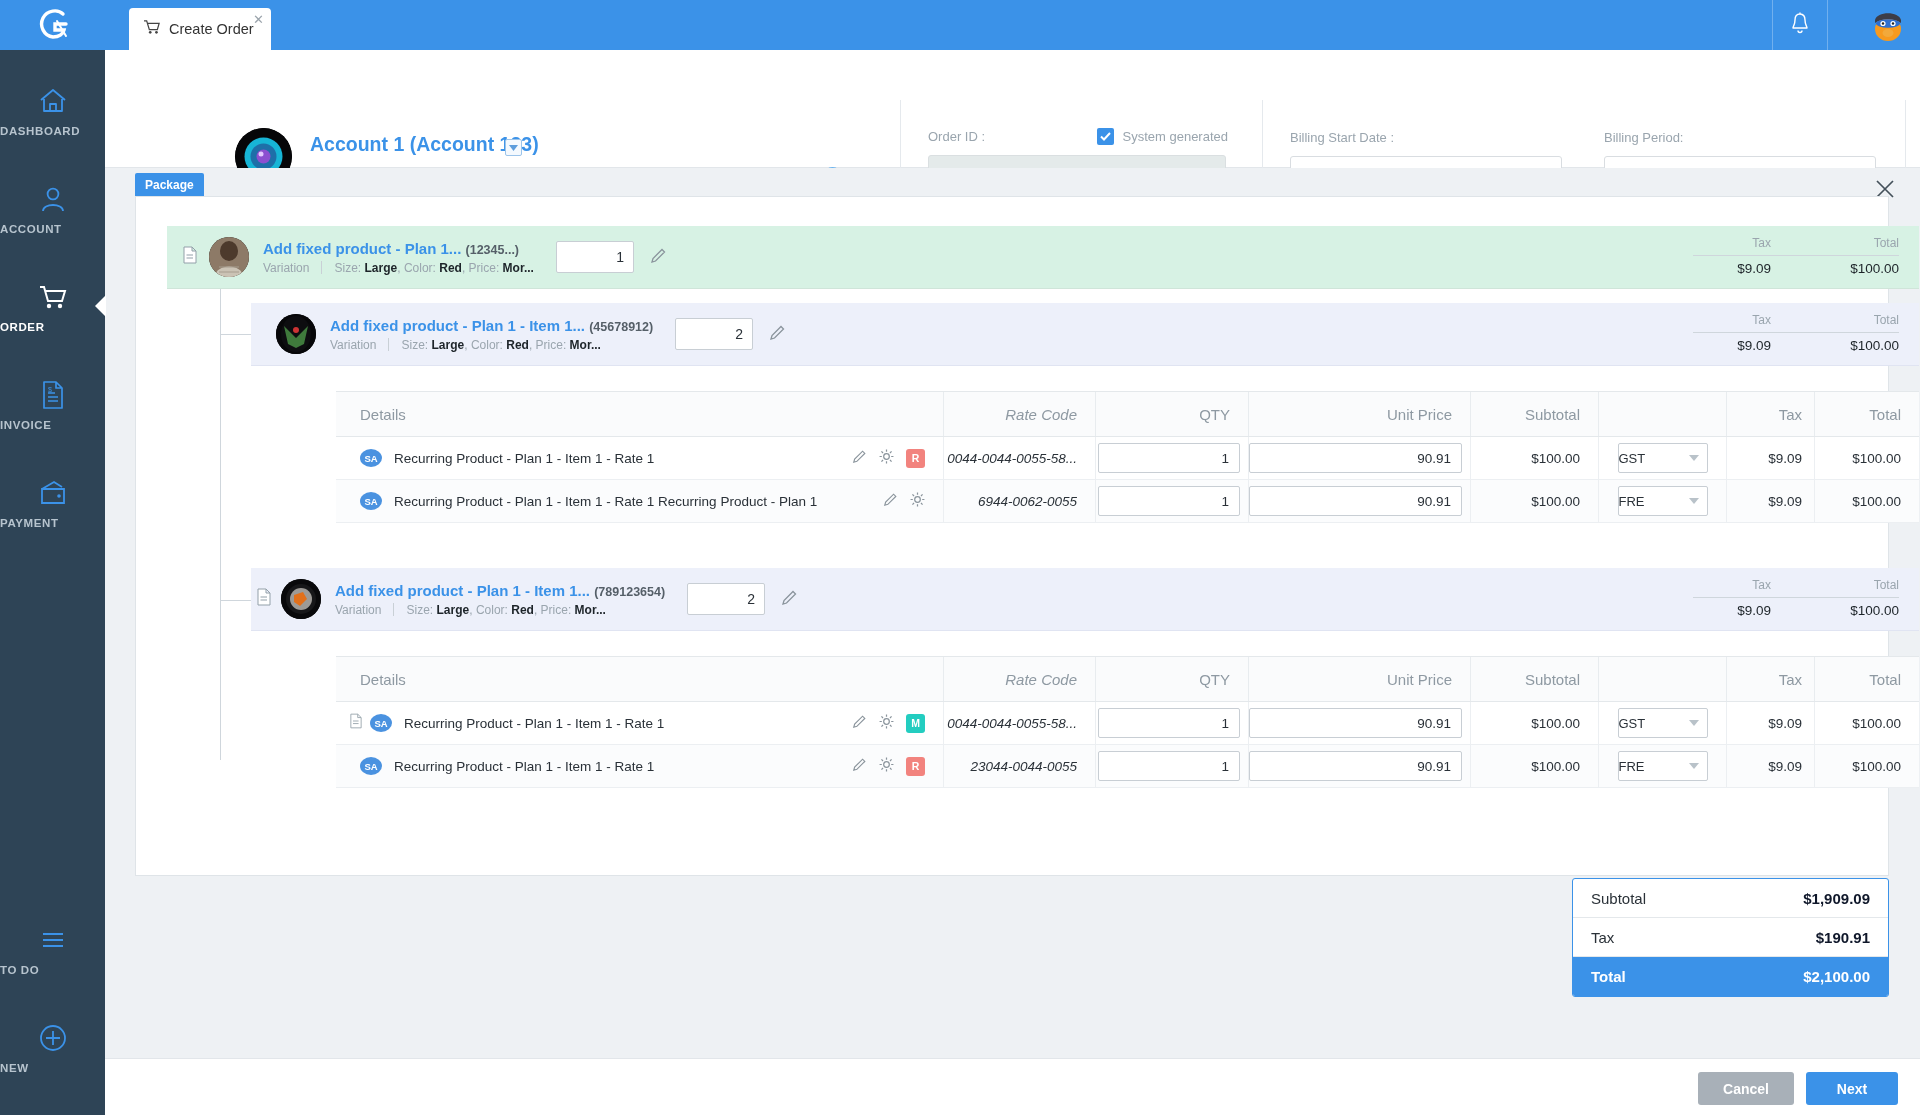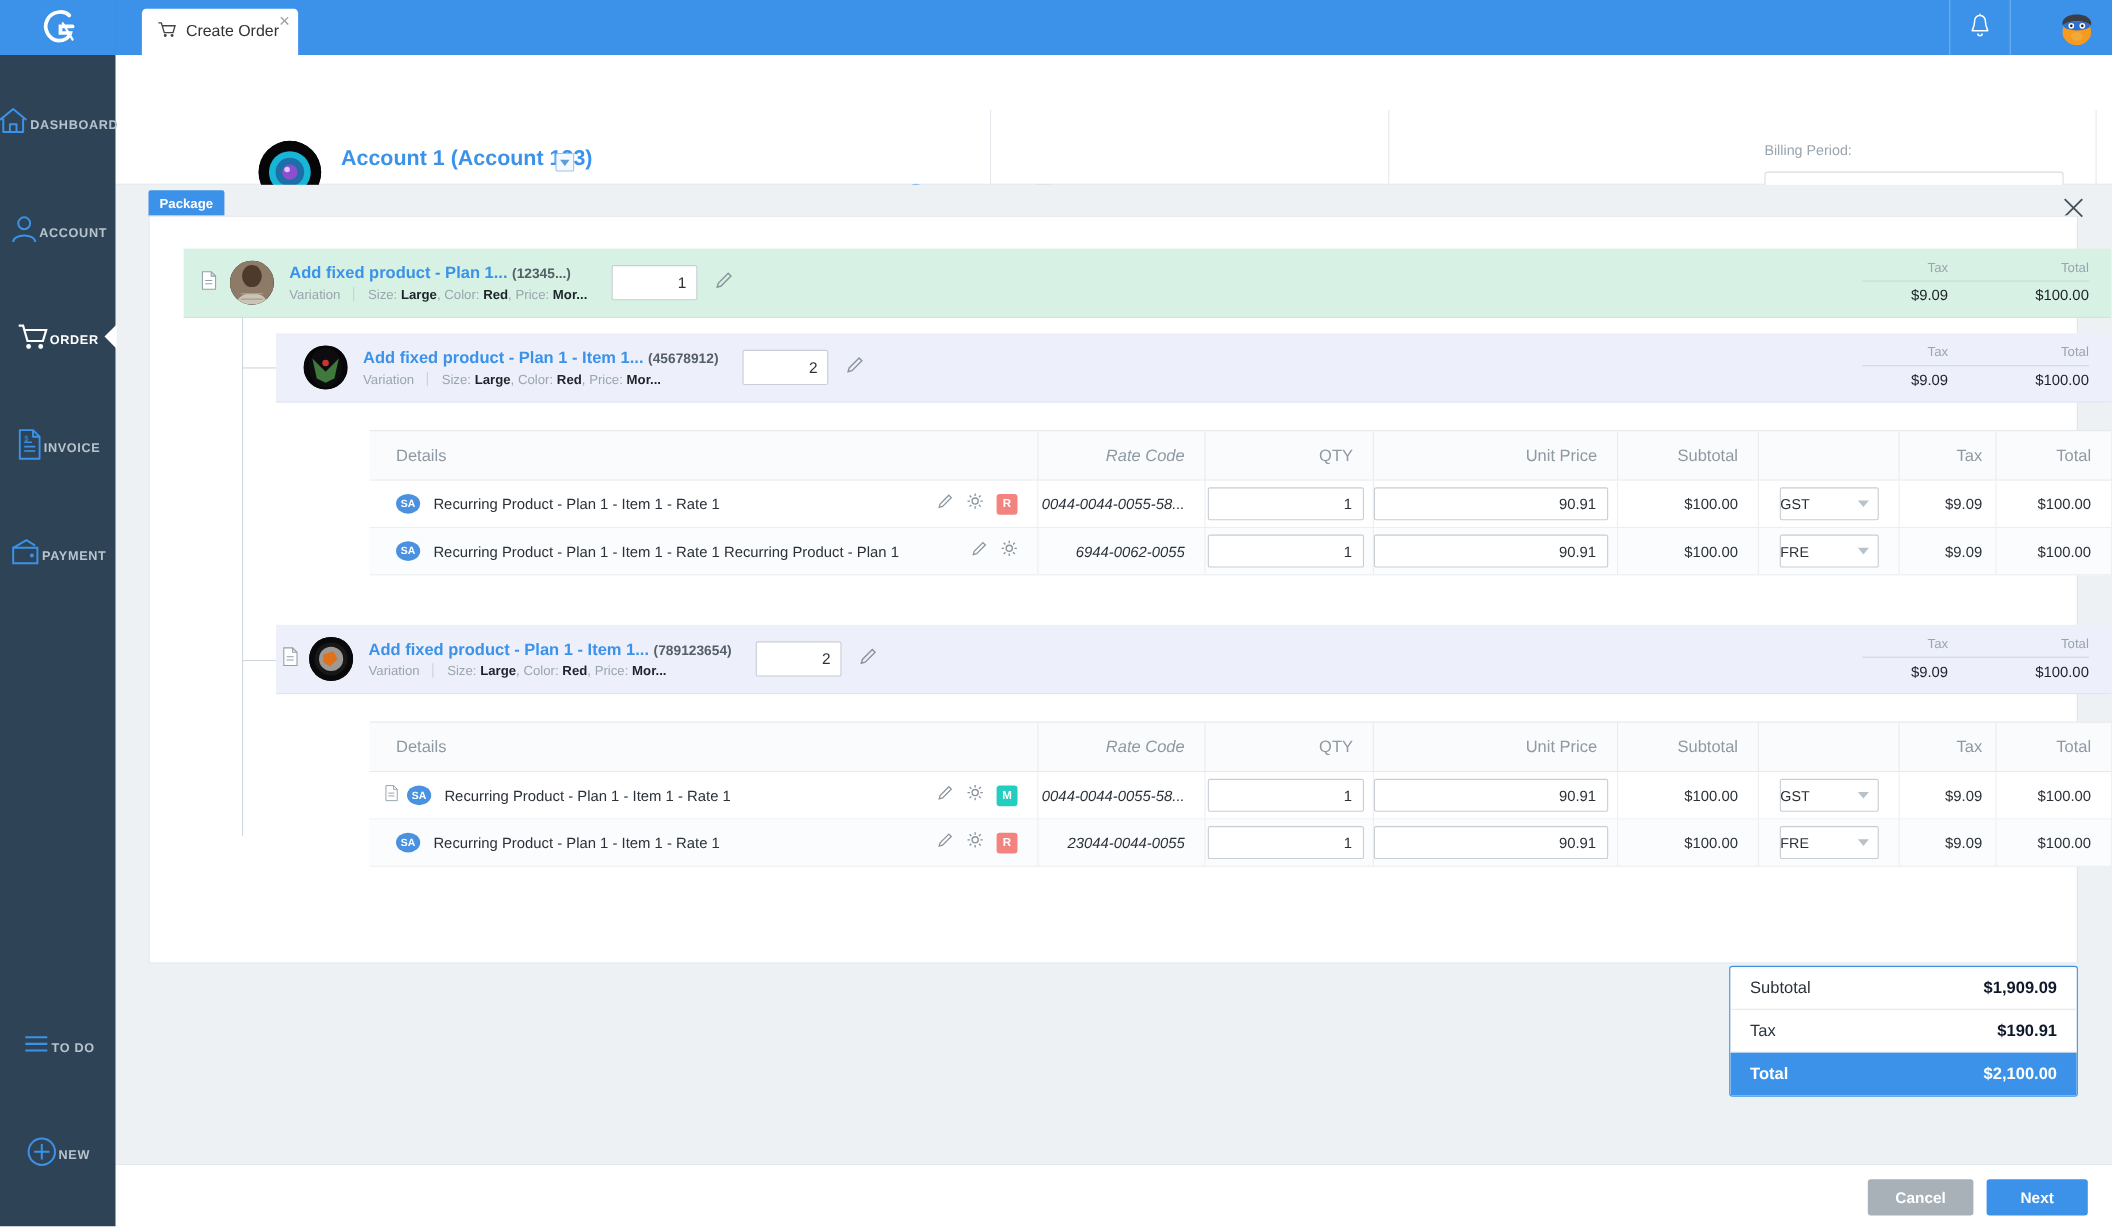--- a/index.html
+++ b/index.html
@@ -13,22 +13,22 @@
   
   #sidebar {
     position: absolute; left: 0; top: 0; width: 105px; height: 1115px;
     background: #2e4456; z-index: 30;
   }
   #sidebar-logo {
     height: 50px; background: #3b92e8;
     display: flex; align-items: center; justify-content: center;
   }
   .nav-item {
-    margin-top: 22px; height: 76px; display: flex; flex-direction: row;
-    align-items: center; justify-content: center; cursor: pointer;
+    margin-top: 22px; height: 76px; display: flex; flex-direction: column;
+    justify-content: center; cursor: pointer;
     position: relative;
   }
   .nav-item .ico { height: 34px; display:flex; align-items:center; justify-content:center; }
   .nav-item .lbl {
     margin-top: 7px; color: #b7c4ce; font-size: 11.5px;
     font-weight: bold; letter-spacing: .6px;
   }
   .nav-item.active::after {
     content:''; position:absolute; right:-1px; top:50%; transform:translateY(-50%);
     width:0; height:0; border-top:11px solid transparent; border-bottom:11px solid transparent;
@@ -396,21 +396,42 @@
       <svg width="8" height="5" viewBox="0 0 9 6">
           <path d="M0 0 L4.5 6 L9 0 Z" fill="#5d9ddc"></path>
         </svg>
     </span>
   </div>
 
   <div class="hdr-divider" style="left:795px"></div>
   <div class="hdr-divider" style="left:1157px"></div>
   <div class="hdr-divider" style="left:1800px"></div>
 
-
+  <div id="orderid-block">
+    <div id="orderid-row">
+      <span class="field-label">Order ID :</span>
+      <span id="sysgen-wrap">
+        <span id="sysgen-box">
+          <svg width="11" height="9" viewBox="0 0 11 9">
+              <path d="M1 4.5 L4 7.5 L10 1" fill="none" stroke="#fff" stroke-width="2"></path>
+            </svg>
+        </span>
+        <span class="field-label">System generated</span>
+      </span>
+    </div>
+    <div id="orderid-input"></div>
+  </div>
+
+  <div id="bsd-block">
+    <span class="field-label">Billing Start Date :</span>
+    <div class="sel">
+      <span>Charge Start Date</span>
+      <span class="car"></span>
+    </div>
+  </div>
 
   <div id="bp-block">
     <span class="field-label">Billing Period:</span>
     <div class="sel">
       <span>1 Day</span>
       <span class="car"></span>
     </div>
   </div>
 
 </div>

